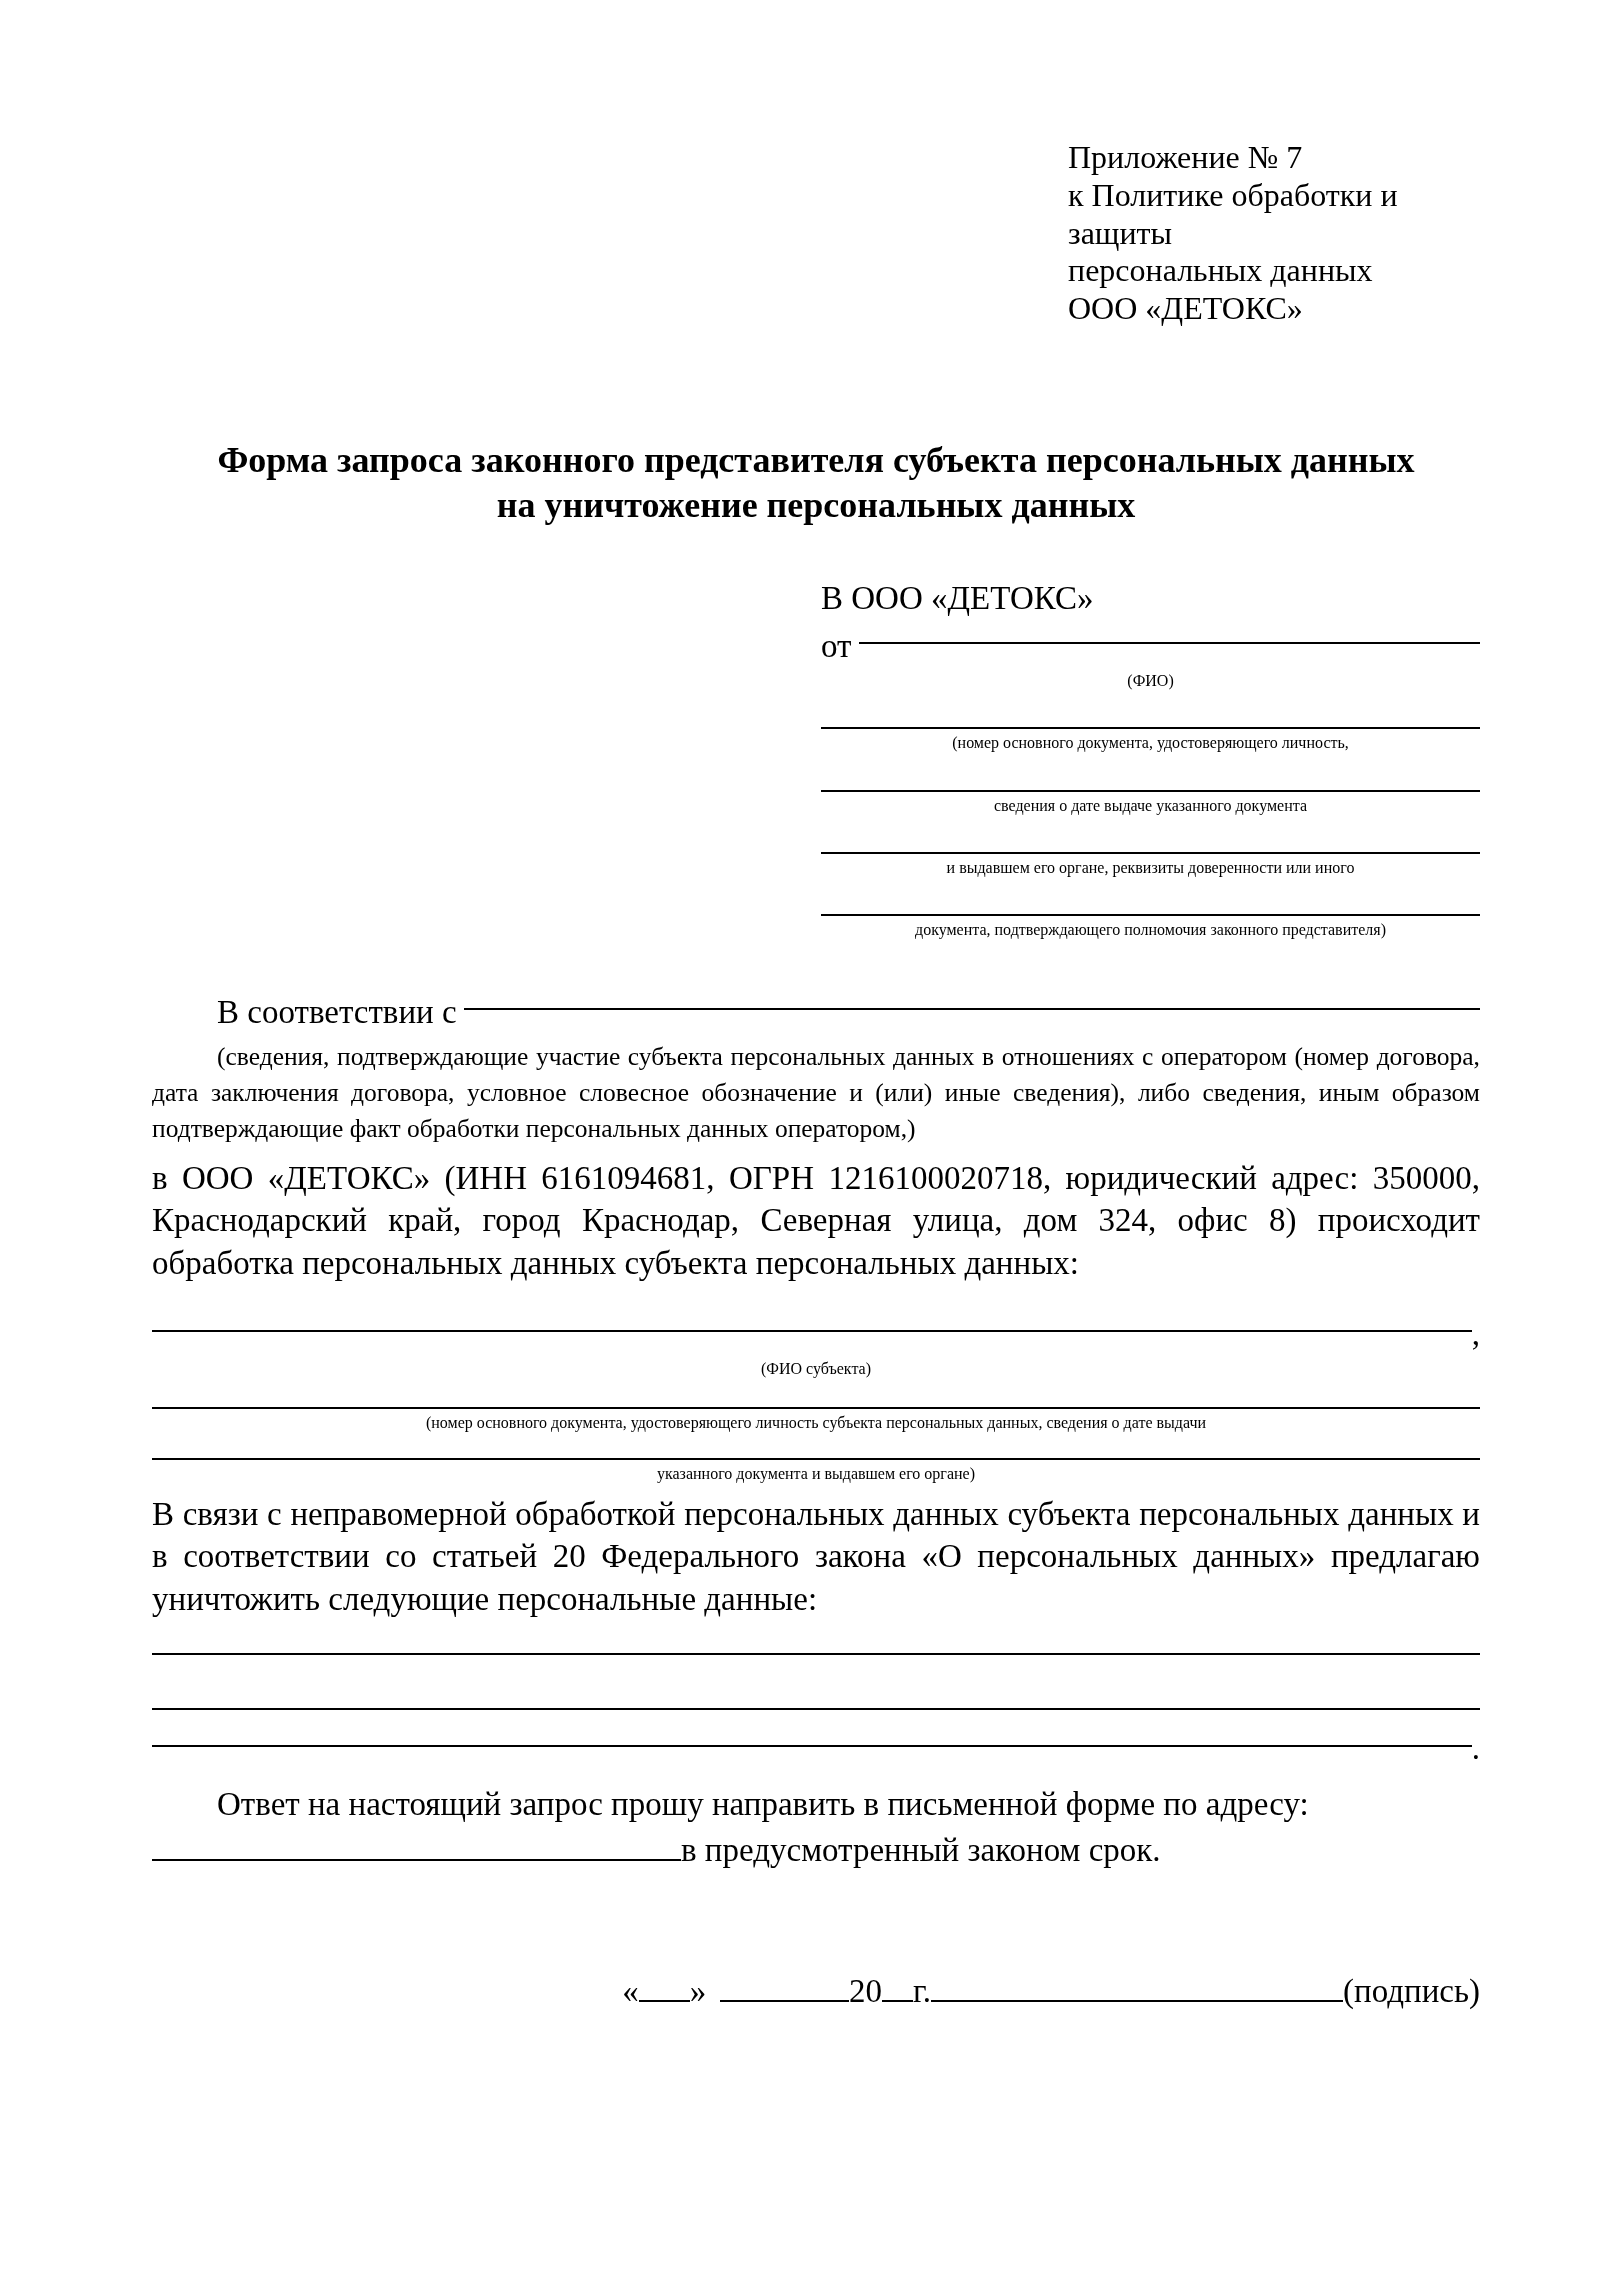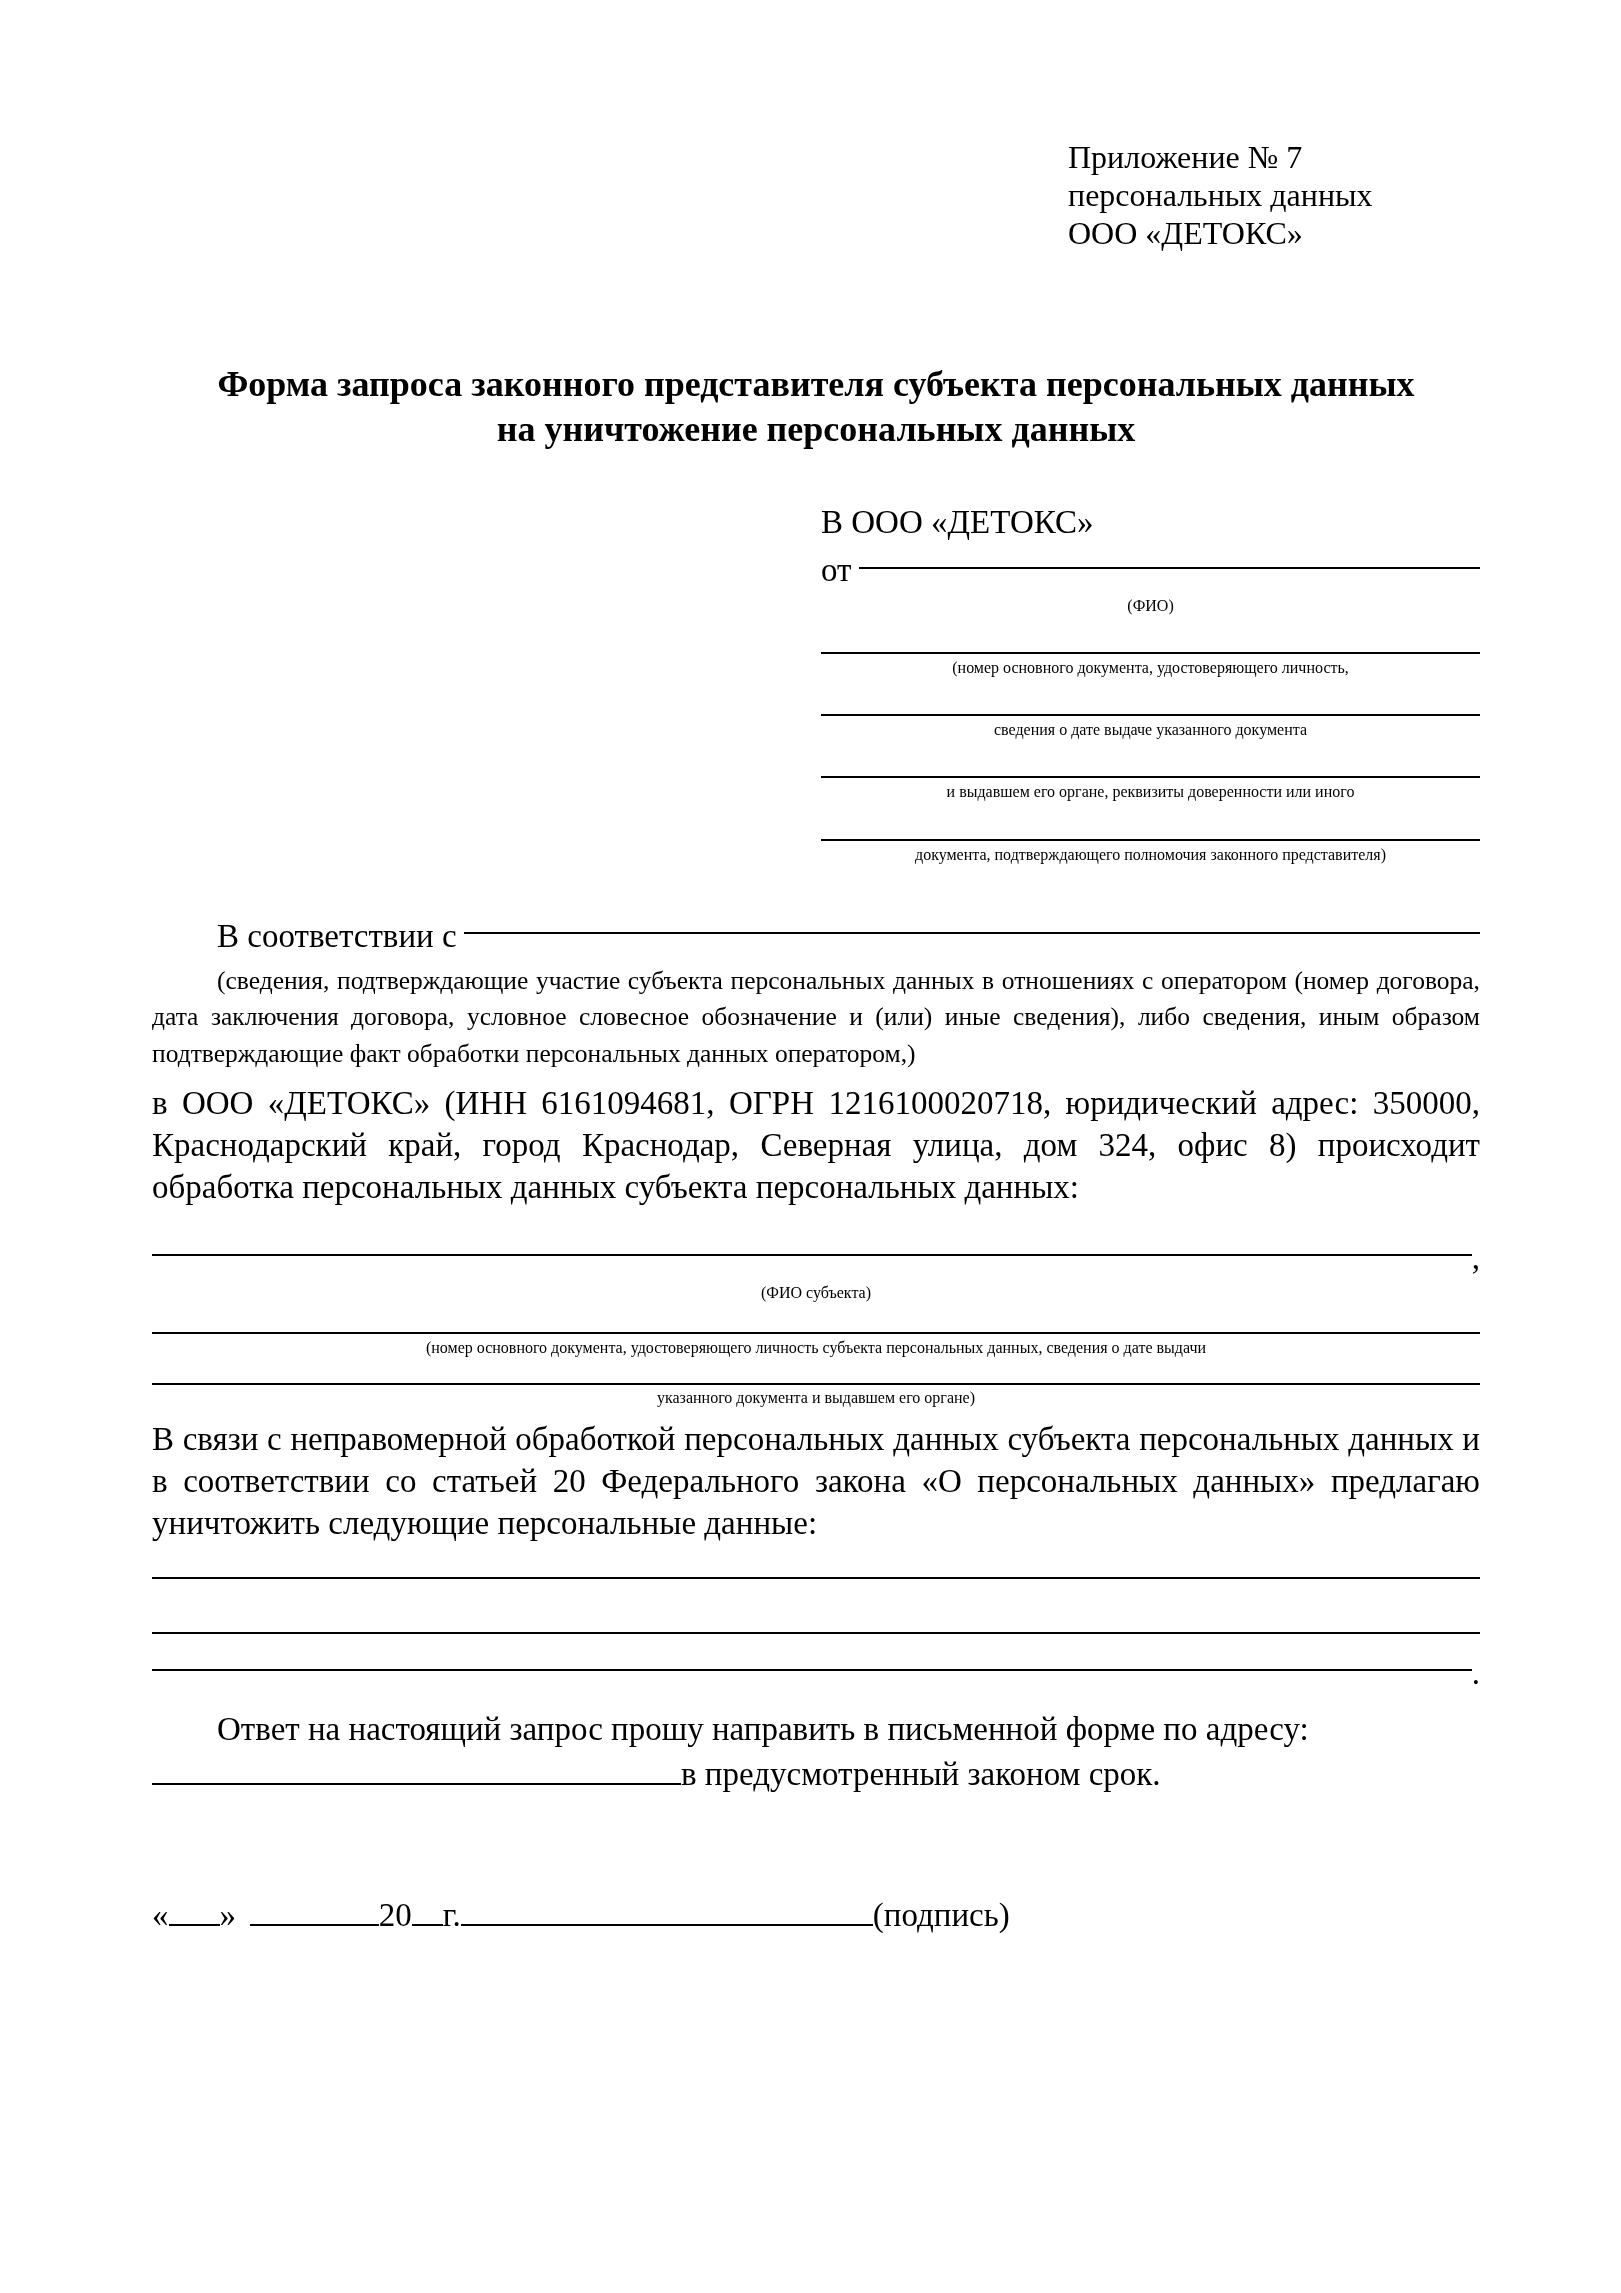--- a/index.html
+++ b/index.html
@@ -92,37 +92,38 @@
     border-bottom: 2.9px solid #000;
     height: 1em;
     vertical-align: baseline;
   }
   .reply-tail .u { width: 529px; }
 
   
   .footer {
     margin-top: 98px;
     display: flex;
-    justify-content: flex-start;
+    justify-content: flex-end;
     align-items: flex-end;
   }
   .date-part { white-space: nowrap; }
   .date-part .u.day { width: 51px; }
   .date-part .u.month { width: 129px; margin-left: 13.7px; }
   .date-part .u.yr { width: 31px; }
   .sig-part { white-space: nowrap; }
   .sig-part .u.sig { width: 412px; }
 </style>
 </head>
 <body>
 
 <div class="page">
 
   <div class="appendix">
     <div>Приложение № 7</div>
+    <div>к Политике обработки и защиты</div>
     <div>персональных данных</div>
     <div>ООО «ДЕТОКС»</div>
   </div>
 
   <div class="title">
     <div>Форма запроса законного представителя субъекта персональных данных</div>
     <div>на уничтожение персональных данных</div>
   </div>
 
   <div class="addressee">

